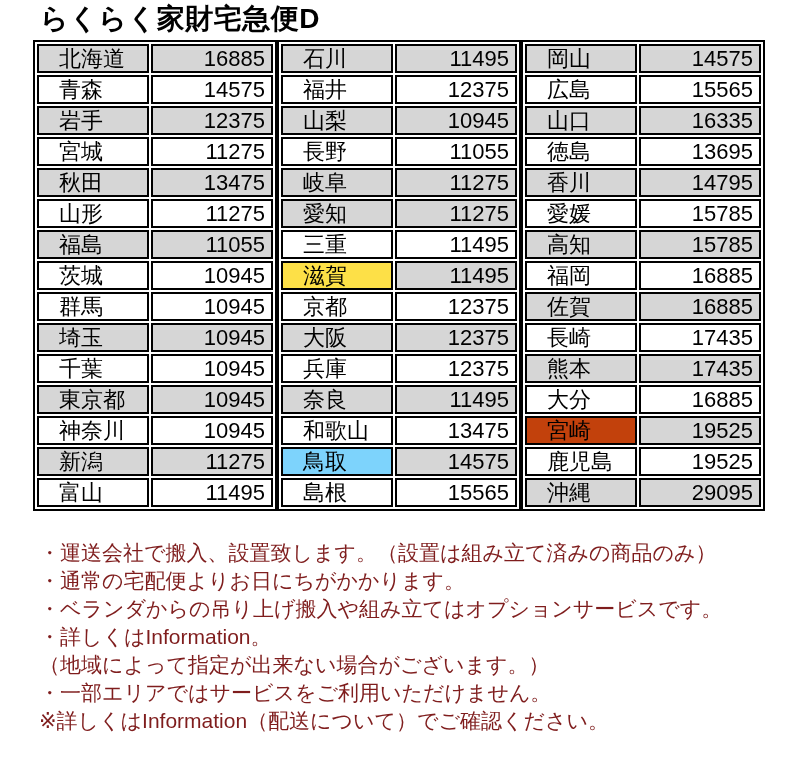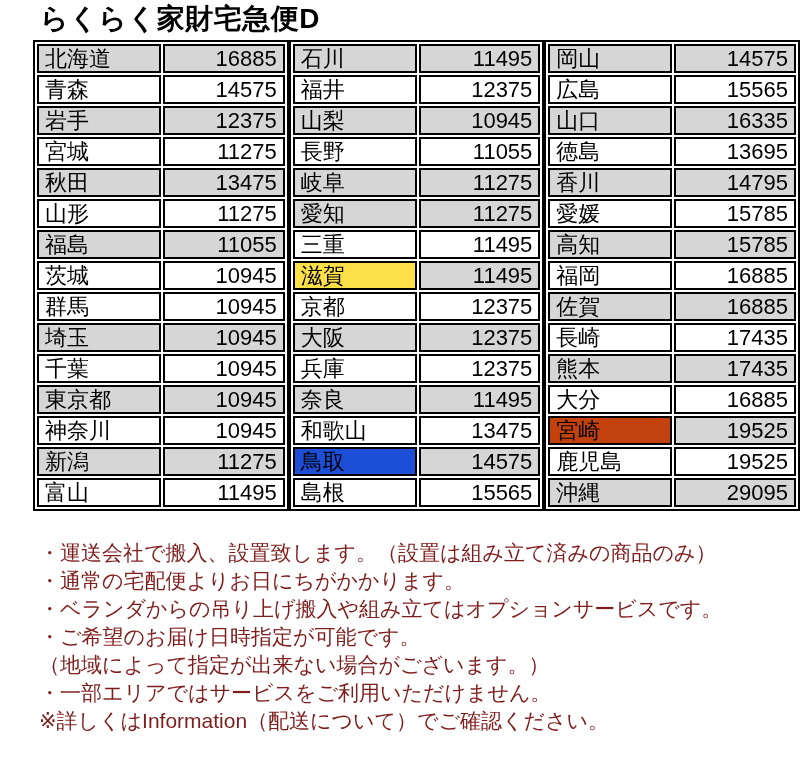--- a/index.html
+++ b/index.html
@@ -40,22 +40,22 @@
     height: 29px;
     padding: 0;
     font-size: 22px;
     line-height: 25px;
     color: #000000;
     white-space: nowrap;
     overflow: hidden;
     background: #ffffff;
   }
   table.rate-table td.pref {
-    width: 124px;
-    padding-left: 6px;
+    width: 112px;
+    padding-left: 20px;
     text-align: left;
   }
   table.rate-table td.price {
     width: 122px;
     padding-right: 6px;
     text-align: right;
   }
   .notes {
     margin: 28px 0 0 6px;
   }
@@ -186,21 +186,21 @@
           </tr>
           <tr>
             <td class="pref" style="background: rgb(214, 214, 214);">奈良</td>
             <td class="price" style="background: rgb(214, 214, 214);">11495</td>
           </tr>
           <tr>
             <td class="pref">和歌山</td>
             <td class="price">13475</td>
           </tr>
           <tr>
-            <td class="pref" style="background: #1d4ed8;">鳥取</td>
+            <td class="pref" style="background: #7dd3fc;">鳥取</td>
             <td class="price" style="background: rgb(214, 214, 214);">14575</td>
           </tr>
           <tr>
             <td class="pref">島根</td>
             <td class="price">15565</td>
           </tr>
         </tbody>
     </table>
     <table class="rate-table">
       <tbody>
@@ -265,19 +265,19 @@
             <td class="price" style="background: rgb(214, 214, 214);">29095</td>
           </tr>
         </tbody>
     </table>
   </div>
 
   <div class="notes">
     <div class="note-line">・運送会社で搬入、設置致します。（設置は組み立て済みの商品のみ）</div>
     <div class="note-line">・通常の宅配便よりお日にちがかかります。</div>
     <div class="note-line">・ベランダからの吊り上げ搬入や組み立てはオプションサービスです。</div>
-    <div class="note-line">・ご希望のお届け日時指定が可能です。</div>
+    <div class="note-line">・詳しくはInformation。</div>
     <div class="note-line">（地域によって指定が出来ない場合がございます。）</div>
     <div class="note-line">・一部エリアではサービスをご利用いただけません。</div>
     <div class="note-line">※詳しくはInformation（配送について）でご確認ください。</div>
   </div>
 
 </div>
 
 </body></html>

